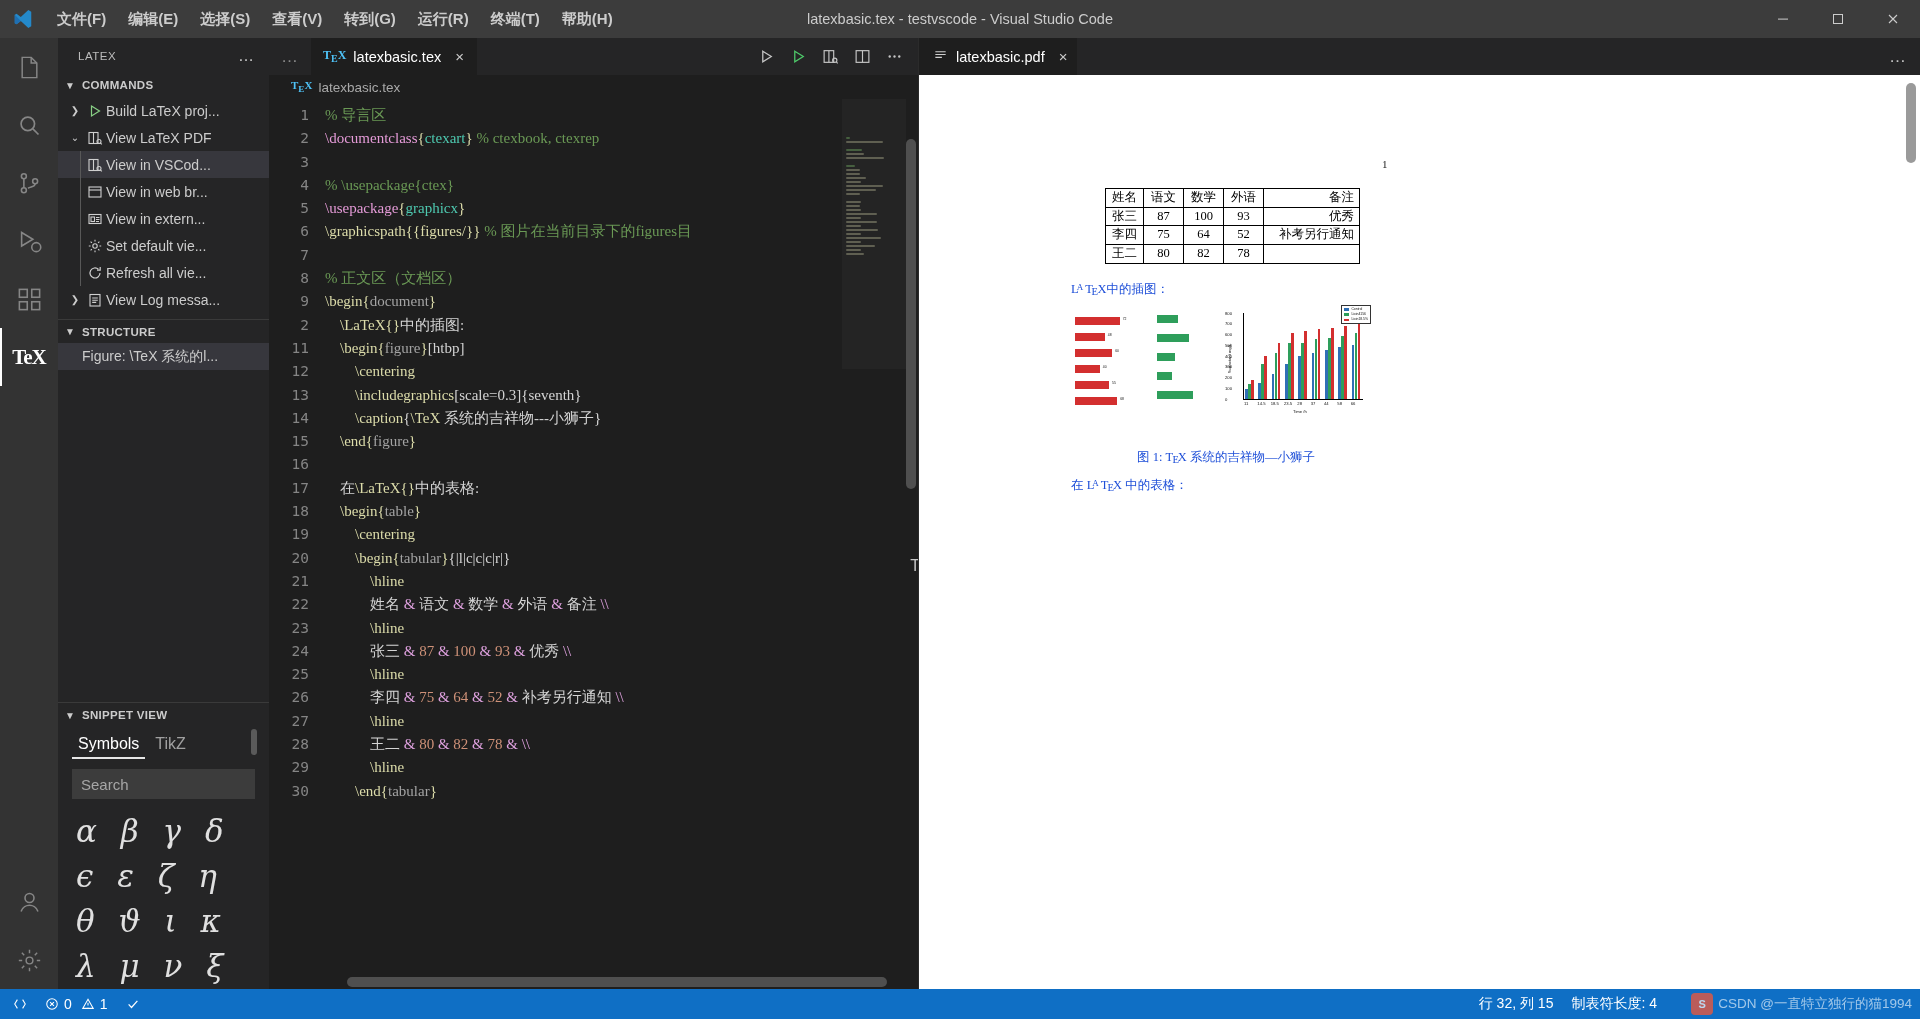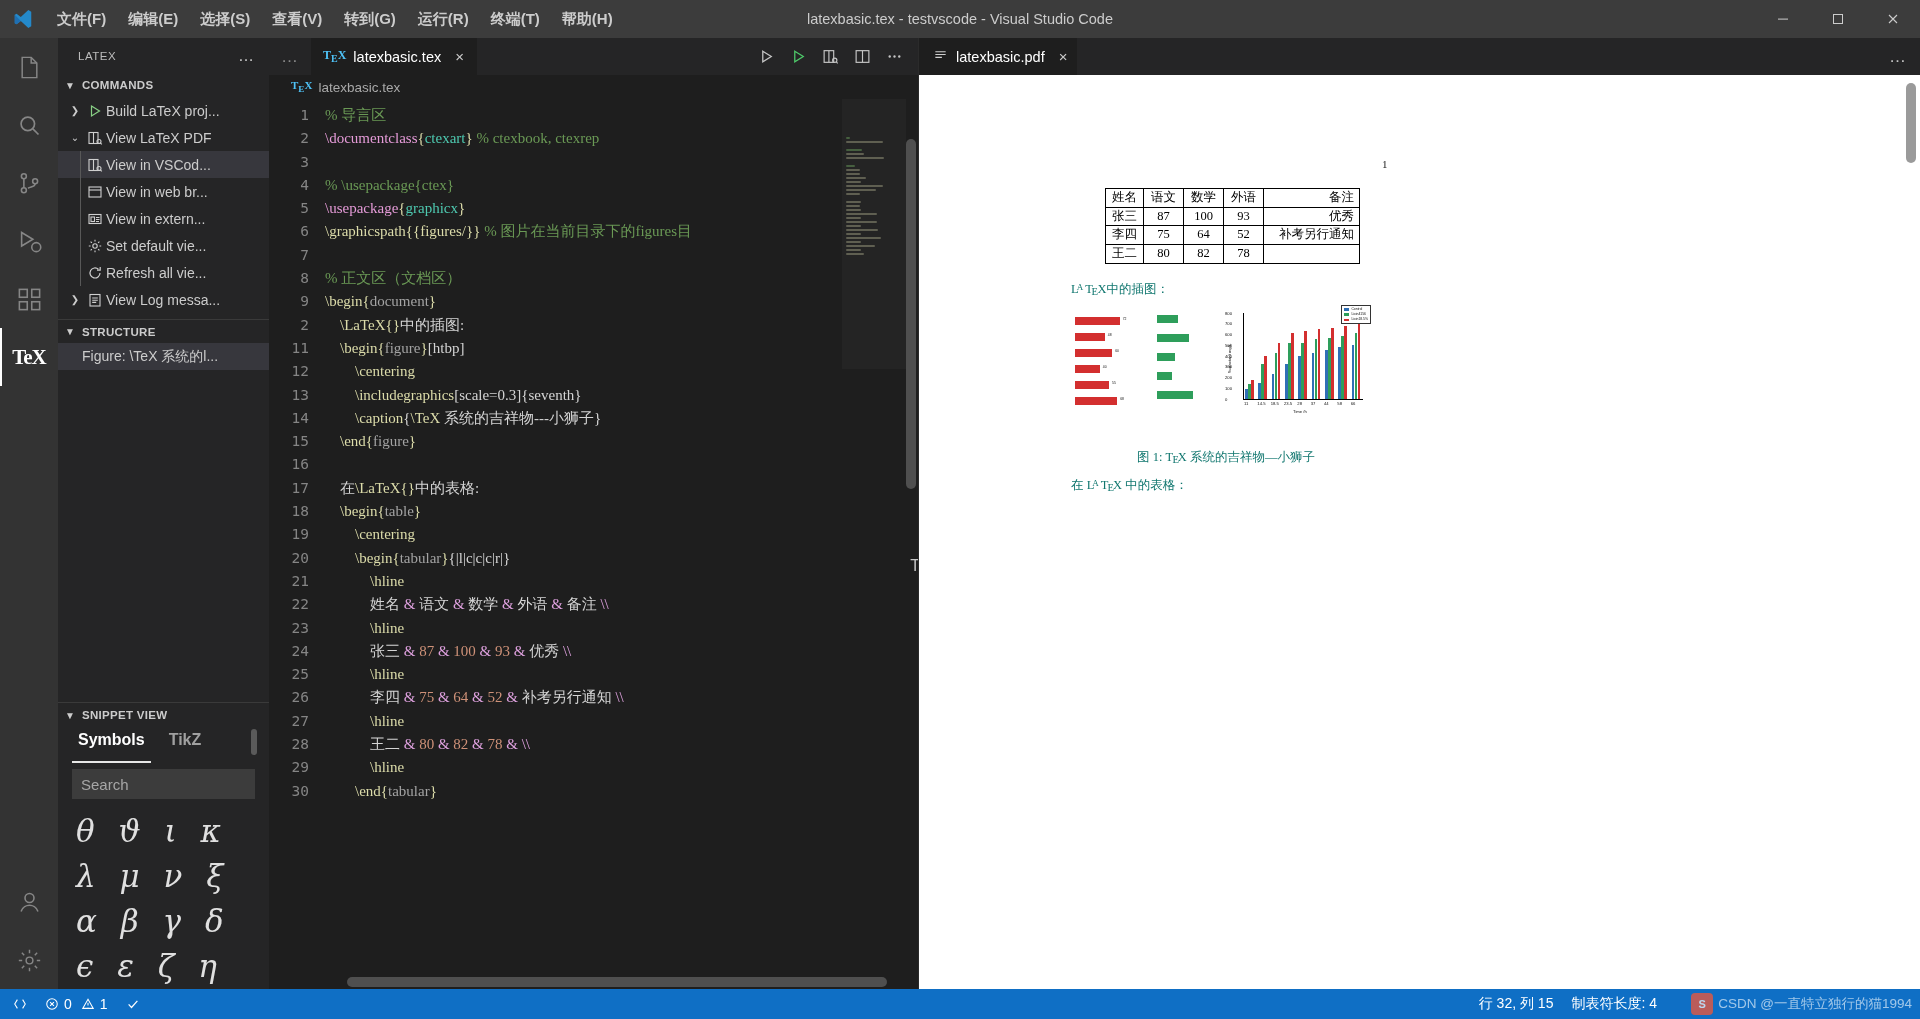--- a/index.html
+++ b/index.html
@@ -70,21 +70,21 @@
   .tree-row .lbl { overflow: hidden; text-overflow: ellipsis; }
   .indent1 { padding-left: 8px; }
   .indent2 { padding-left: 26px; }
   .indent2::before { content:""; position:absolute; }
   .sub-guide { position: relative; }
   .sub-guide::before {
     content: ""; position: absolute; left: 22px; top: 0; bottom: 0; width: 1px; background: #585858;
   }
   .structure-body { flex: 1 1 auto; min-height: 0; background: #252526; }
   .snippet { border-top: 1px solid #3a3a3a; }
-  .snip-tabs { display: flex; padding: 0 14px; gap: 12px; height: 36px;  font-weight: bold;}
+  .snip-tabs { display: flex; padding: 0 14px; gap: 4px; height: 36px; align-items: center;}
   .snip-tab { font-size: 16px; color: #a0a0a0; padding: 4px 6px; border-bottom: 2px solid transparent; cursor: pointer;}
   .snip-tab.active { color: #ffffff; border-bottom-color: #e7e7e7; }
   .search-wrap { padding: 6px 14px 0 14px; }
   .search-box, .filter-box {
     width: 100%; height: 30px; background: #3c3c3c; border: 1px solid #3c3c3c;
     color: #cccccc; font-size: 15px; padding: 6px 8px; outline: none;
     font-family: "Liberation Sans", sans-serif;
   }
   .search-box::placeholder { color: #a6a6a6; }
   .filter-wrap { padding: 8px 14px 0 14px; }
@@ -164,21 +164,21 @@
 
   table.doc-table {
     border-collapse: collapse; font-family: "Liberation Serif", "DejaVu Serif", serif; font-size: 12.5px; color: #000;
     position: absolute;
   }
   table.doc-table td { border: 1px solid #000; padding: 1px 5px; line-height: 1.25; }
   .t-name { text-align: center; width: 38px; }
   .t-sc   { text-align: center; width: 40px; }
   .t-note { text-align: right; width: 96px; }
 
-  .doc-text { position: absolute; font-family: "Liberation Serif","DejaVu Serif",serif; font-size: 12.5px; color: #0f766e; white-space: nowrap;}
+  .doc-text { position: absolute; font-family: "Liberation Serif","DejaVu Serif",serif; font-size: 12.5px; color: #1d4ed8; white-space: nowrap;}
   .tex-logo { font-family: "Liberation Serif", serif; }
   .tex-logo .e { display:inline-block; transform: translateY(2.5px) scale(.85); margin: 0 -1.5px; }
 
   
   .figbox { position: absolute; }
   .chartwrap { position: relative; width: 100%; height: 100%; }
   .bar-h { position: absolute; border-radius: 0; }
   .axis-line { position: absolute; background: #000; }
   .tick-lbl { position: absolute; font-size: 4.2px; color: #111; font-family: "Liberation Sans", sans-serif; }
   .legend-box { position: absolute; border: .5px solid #333; background: #fff; }
@@ -411,22 +411,22 @@
           <div class="snip-tab active">Symbols</div>
           <div class="snip-tab">TikZ</div>
           <div style="position:relative;flex:1;height:100%;">
             <div class="snip-scroll" style="top:2px;height:26px;right:-2px;"></div>
           </div>
         </div>
         <div class="search-wrap">
           <input class="search-box" type="text" placeholder="Search" style="">
         </div>
         <div class="symbols-grid">
+          <div>α β γ δ ϵ ε ζ η</div>
           <div>θ ϑ ι κ λ μ ν ξ</div>
-          <div>α β γ δ ϵ ε ζ η</div>
         </div>
       </div>
     </div>
 
     <div class="editorsplit">
 
       <div class="editorcol">
         <div class="tabsrow">
           <div style="display:flex;align-items:center;padding:0 12px;color:#8a8a8a;font-size:17px;letter-spacing:1px;">…</div>
           <div class="tab">

